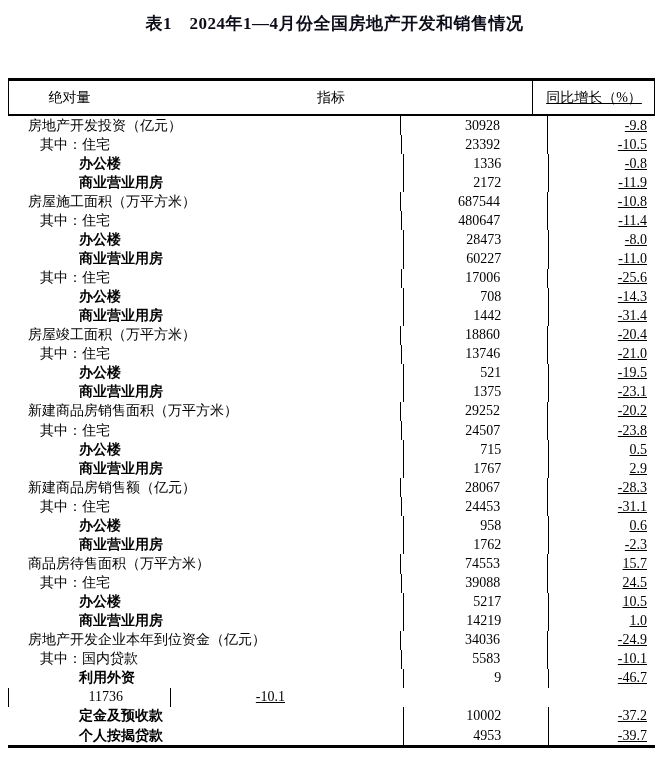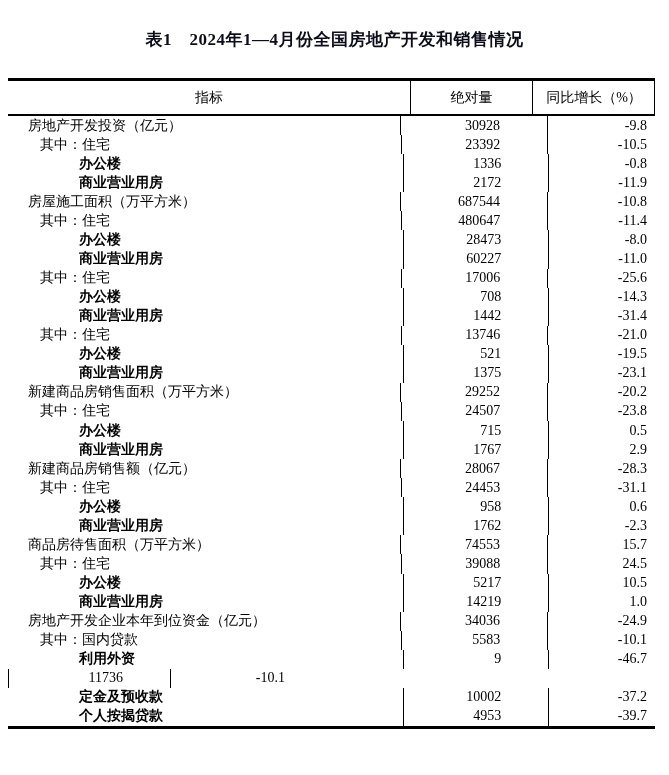--- a/index.html
+++ b/index.html
@@ -7,21 +7,21 @@
     padding: 0;
     background: #ffffff;
     width: 669px;
     height: 775px;
     font-family: "Liberation Serif", "DejaVu Serif", serif;
     color: #000000;
     position: relative;
     overflow: hidden;
   }
   .page-title {
-    margin: 16px;
+    margin: 0;
     padding-top: 12px;
     text-align: center;
     font-size: 17px;
     font-weight: bold;
     color: #0d0d1a;
     letter-spacing: 0.5px;
   }
   .stats-table {
     position: absolute;
     left: 8px;
@@ -49,21 +49,21 @@
   .th {
     font-size: 14px;
     display: flex;
     align-items: center;
     justify-content: center;
     box-sizing: border-box;
     height: 100%;
   }
   .col-label  { width: 402px; }
   .col-value  { width: 122px; border-left: 1px solid #000; }
-  .col-growth { width: 123px; border-left: 1px solid #000; }
+  .col-growth { width: 123px; border-left: 1px solid #000; text-decoration: underline; }
   .tr {
     display: flex;
     height: 19.07px;
     gap: 40px;
   }
   .td {
     font-size: 14px;
     display: flex;
     align-items: center;
     box-sizing: border-box;
@@ -81,22 +81,22 @@
   .indent-1 { padding-left: 32px; }
   .indent-2 { padding-left: 71px; font-weight: bold; }
 </style>
 </head>
 <body>
 
 <h1 class="page-title">表1　2024年1—4月份全国房地产开发和销售情况</h1>
 
 <div class="stats-table">
   <div class="thead">
+    <div class="th col-value">绝对量</div>
     <div class="th col-label">指标</div>
-    <div class="th col-value">绝对量</div>
     <div class="th col-growth">同比增长（%）</div>
   </div>
   <div class="tbody" id="tbody">
   <div class="tr">
     <div class="td col-label indent-0">房地产开发投资（亿元）</div>
     <div class="td col-value">30928</div>
     <div class="td col-growth">-9.8</div>
   </div>
 
   <div class="tr">
@@ -153,20 +153,25 @@
     <div class="td col-value">708</div>
     <div class="td col-growth">-14.3</div>
   </div>
 
   <div class="tr">
     <div class="td col-label indent-2">商业营业用房</div>
     <div class="td col-value">1442</div>
     <div class="td col-growth">-31.4</div>
   </div>
 
+  <div class="tr">
+    <div class="td col-label indent-0">房屋竣工面积（万平方米）</div>
+    <div class="td col-value">18860</div>
+    <div class="td col-growth">-20.4</div>
+  </div>
 
   <div class="tr">
     <div class="td col-label indent-1">其中：住宅</div>
     <div class="td col-value">13746</div>
     <div class="td col-growth">-21.0</div>
   </div>
 
   <div class="tr">
     <div class="td col-label indent-2">办公楼</div>
     <div class="td col-value">521</div>

